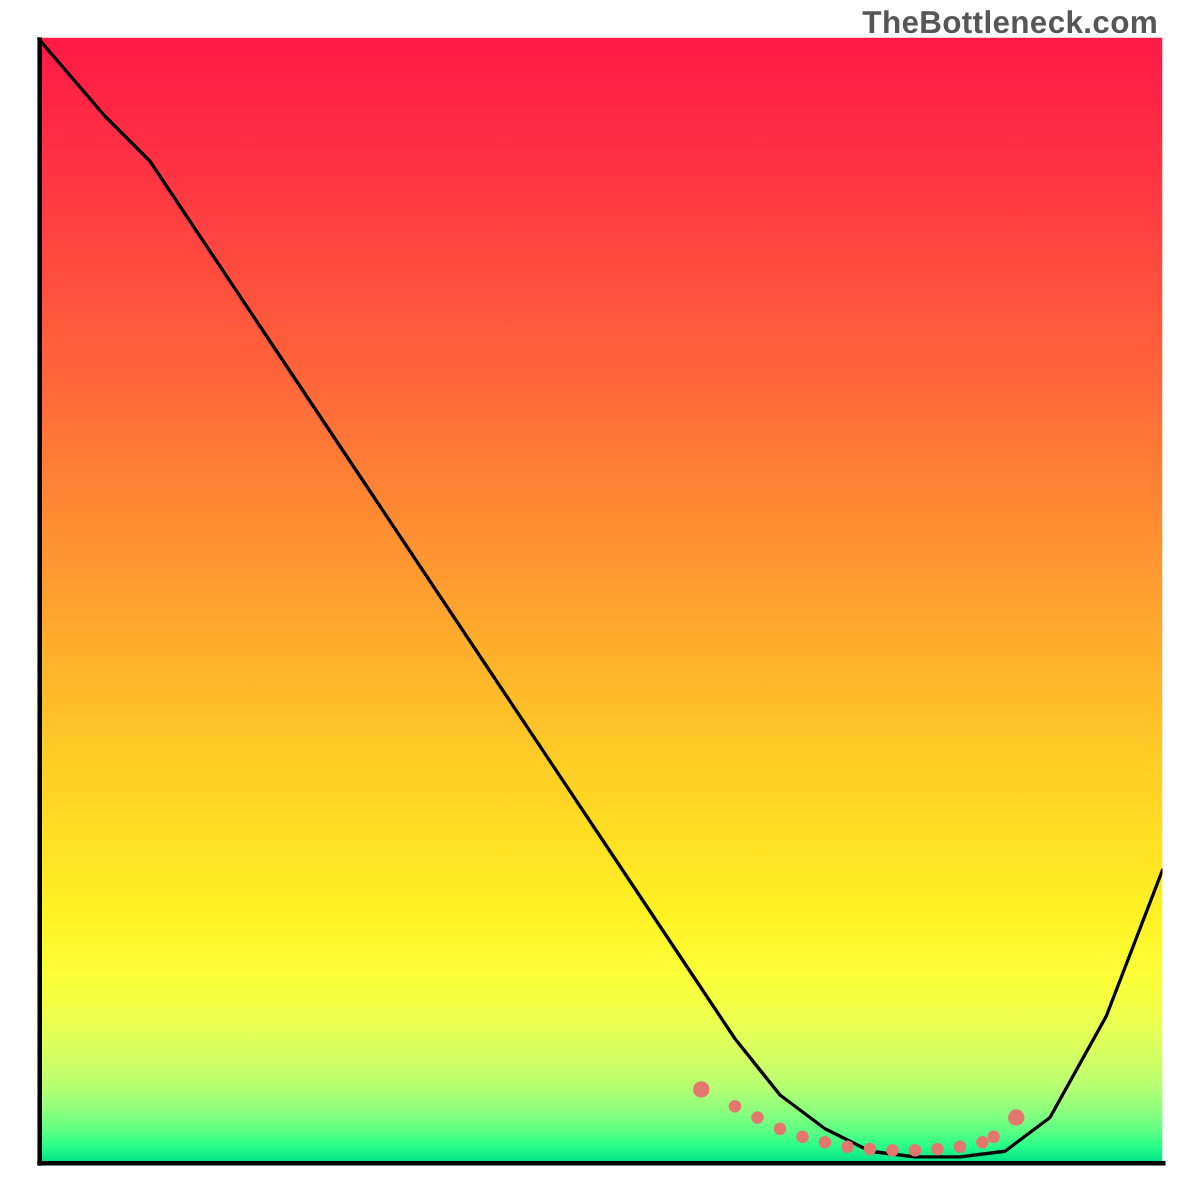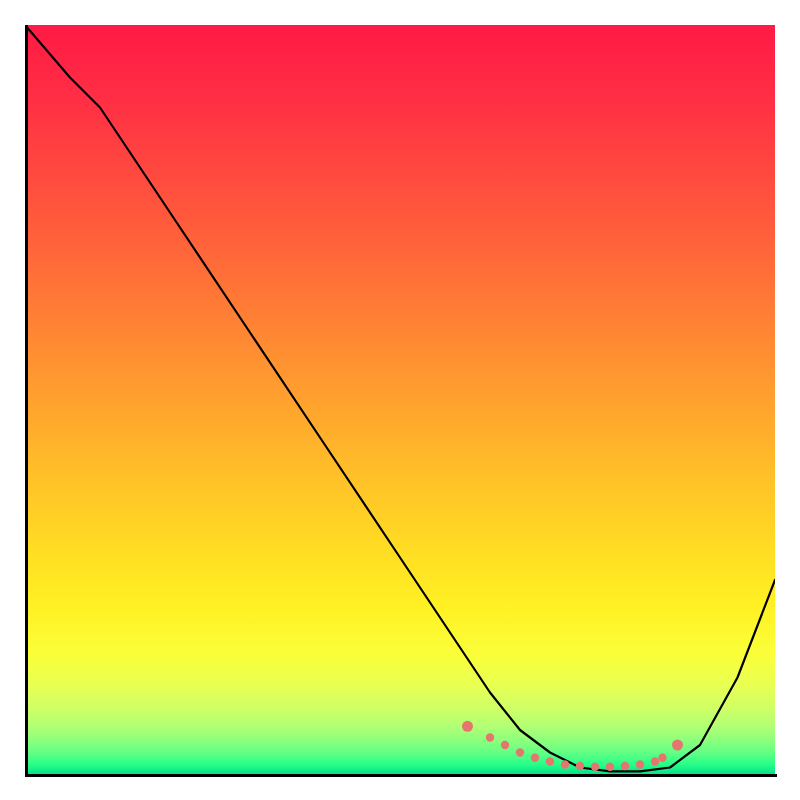--- a/index.html
+++ b/index.html
@@ -56,20 +56,21 @@
     top: 774px;
     width: 752px;
     height: 3px;
   }
 </style>
 </head>
 <body>
 
 <div class="chart-container">
 
+  <div class="watermark">TheBottleneck.com</div>
 
   <div class="plot-area">
 
     <svg class="gradient-bg" viewBox="0 0 750 750" preserveAspectRatio="none">
       <defs>
         <linearGradient id="bg-grad" x1="0" y1="0" x2="0" y2="1">
             <stop offset="0%" stop-color="#ff1a45"></stop>
             <stop offset="10%" stop-color="#ff2f44"></stop>
             <stop offset="20%" stop-color="#ff4a3f"></stop>
             <stop offset="30%" stop-color="#ff653a"></stop>

